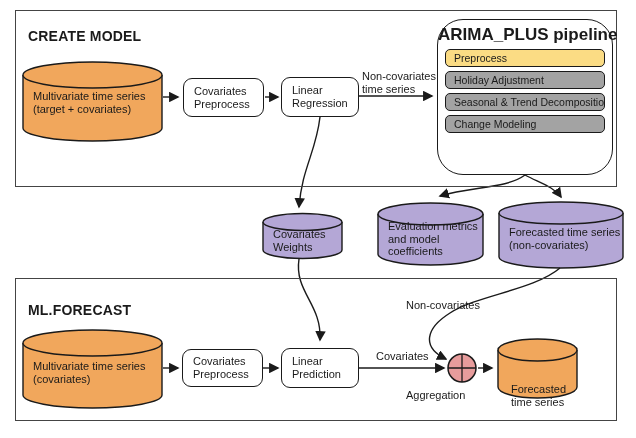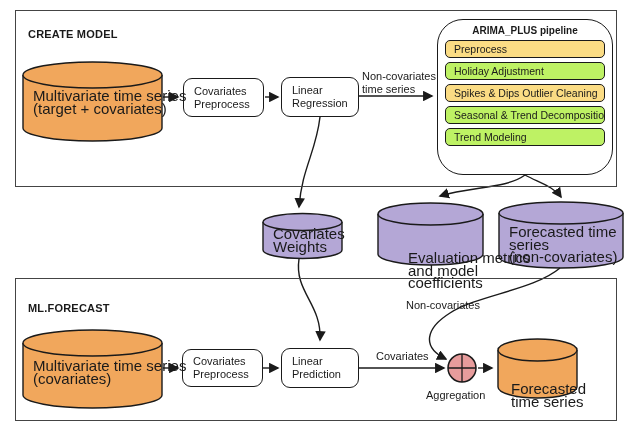--- a/index.html
+++ b/index.html
@@ -5,44 +5,44 @@
   html,body{margin:0;padding:0;background:#ffffff;}
   .stage{
     position:relative;width:636px;height:438px;background:#ffffff;overflow:hidden;
     font-family:"Liberation Sans",sans-serif;color:#1a1a1a;
   }
   .layer{position:absolute;left:0;top:0;}
   .outer-box{
     position:absolute;border:1.6px solid #444;background:transparent;box-sizing:border-box;
   }
   .section-title{
-    position:absolute;font-size:11px;font-weight:bold;letter-spacing:.2px;white-space:pre;
+    position:absolute;font-size:14px;font-weight:bold;letter-spacing:.2px;white-space:pre;
   }
   .pbox{
     position:absolute;border:1.5px solid #1a1a1a;border-radius:9px;box-sizing:border-box;
     display:flex;align-items:center;padding-left:10px;
     font-size:11px;line-height:13px;white-space:pre-line;
   }
   .pipeline{
     position:absolute;left:437px;top:19px;width:176px;height:156px;box-sizing:border-box;
     border:1.6px solid #1a1a1a;border-radius:26px;background:#ffffff;
   }
   .pipeline-title{
-    text-align:center;font-size:10px;font-weight:bold;margin-top:5px;white-space:pre;
+    text-align:center;font-size:17px;font-weight:bold;margin-top:5px;white-space:pre;
   }
   .steps{margin:4px 7px 0 7px;}
   .step{
     height:18px;line-height:17px;border:1.2px solid #1a1a1a;border-radius:5px;
     box-sizing:border-box;padding-left:8px;font-size:10.5px;margin-bottom:4px;
     overflow:hidden;white-space:nowrap;
   }
   .step-yellow{background:#FBDC84;}
-  .step-blue{background:#bef264;}
+  .step-blue{background:#a3a3a3;}
   .cyl-label{
-    position:absolute;font-size:15px;line-height:12.5px;white-space:pre-line;
+    position:absolute;font-size:11px;line-height:12.5px;white-space:pre-line;
   }
   .flow-label{
     position:absolute;font-size:11px;line-height:13px;white-space:pre-line;
   }
 </style>
 </head>
 <body>
 
 <div class="stage">
 
@@ -116,39 +116,38 @@
   <div class="pbox" style="left:182px;top:349px;width:81px;height:38px;">Covariates
 Preprocess</div>
   <div class="pbox" style="left:281px;top:348px;width:78px;height:40px;">Linear
 Prediction</div>
 
   <div class="pipeline">
     <div class="pipeline-title">ARIMA_PLUS pipeline</div>
     <div class="steps">
       <div class="step step-yellow">Preprocess</div>
       <div class="step step-blue">Holiday Adjustment</div>
-      <div class="step step-yellow">Spikes &amp; Dips Outlier Cleaning</div>
       <div class="step step-blue">Seasonal &amp; Trend Decomposition</div>
-      <div class="step step-blue">Trend Modeling</div>
+      <div class="step step-blue">Change Modeling</div>
     </div>
   </div>
 
   <div class="cyl-label" style="left:33px;top:90px;">Multivariate time series
 (target + covariates)</div>
   <div class="cyl-label" style="left:273px;top:228px;">Covariates
 Weights</div>
-  <div class="cyl-label" style="left:408px;top:220px;margin-top:32px;">Evaluation metrics
+  <div class="cyl-label" style="left:388px;top:220px;">Evaluation metrics
 and model
 coefficients</div>
   <div class="cyl-label" style="left:509px;top:226px;">Forecasted time series
 (non-covariates)</div>
   <div class="cyl-label" style="left:33px;top:360px;">Multivariate time series
 (covariates)</div>
   <div class="cyl-label" style="left:511px;top:360px;margin-top:23px;">Forecasted
 time series</div>
 
   <div class="flow-label" style="left:362px;top:70px;">Non-covariates
 time series</div>
   <div class="flow-label" style="left:406px;top:299px;">Non-covariates</div>
   <div class="flow-label" style="left:376px;top:350px;">Covariates</div>
-  <div class="flow-label" style="left:426px;top:389px;">Aggregation</div>
+  <div class="flow-label" style="left:406px;top:389px;">Aggregation</div>
 
 </div>
 
 </body></html>

